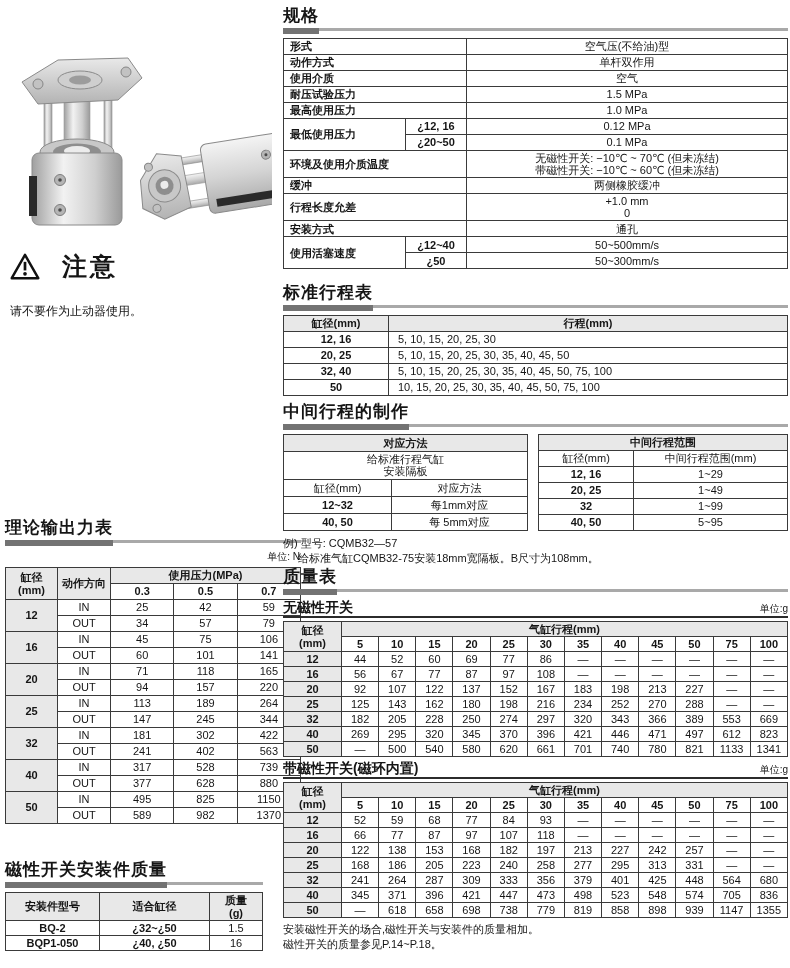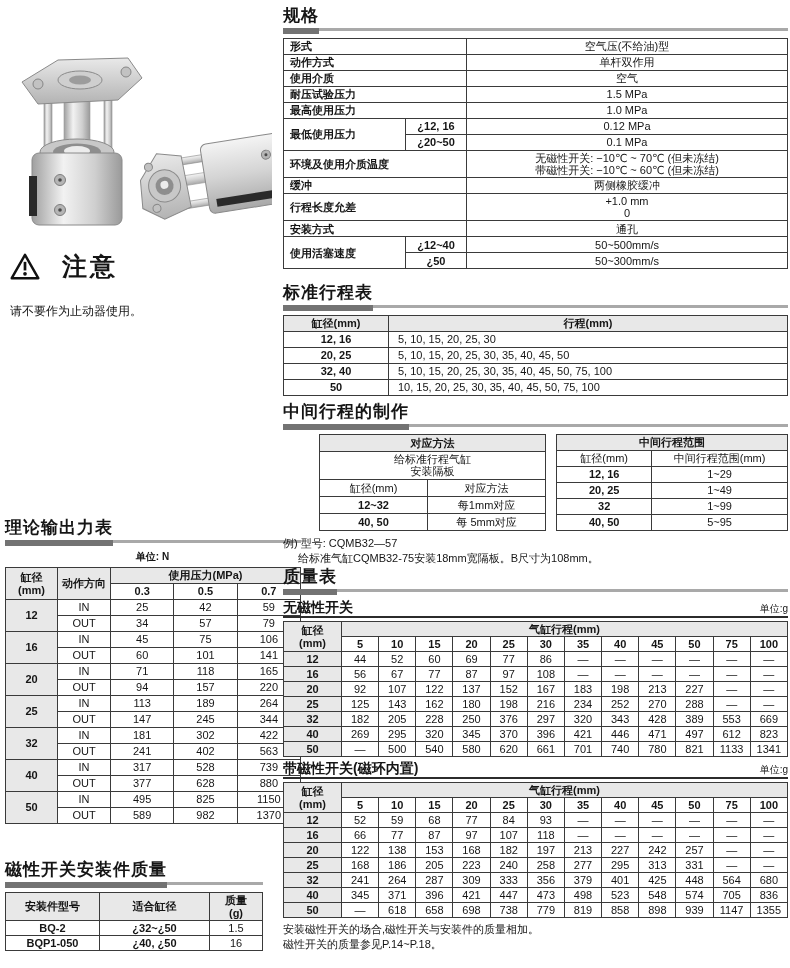--- a/index.html
+++ b/index.html
@@ -31,21 +31,21 @@
   .sec-stroke { position:absolute; top:277px; left:0; width:505px; }
   .sec-intermediate { position:absolute; top:396px; left:0; width:505px; }
   .sec-weight { position:absolute; top:561px; left:0; width:505px; }
 
   .spec-table td.lbl { text-align:left; font-weight:700; padding-left:6px; }
   .spec-table td.sub { font-weight:700; }
   .spec-table td.ml { line-height:1.1; padding:1px 3px; }
 
   .stroke-table td.strokes { text-align:left; padding-left:9px; }
 
-  .int-wrap { display:flex; gap:10px;margin-left:36px; }
+  .int-wrap { display:flex; gap:10px; }
   .int-left { width:245px; }
   .int-right { width:250px; }
   .note { font-size:11px; line-height:1.35; margin-top:5px; }
   .note .ind { padding-left:15px; }
 
   .subtitle-row { display:flex; justify-content:space-between; align-items:flex-end;
                   border-bottom:2px solid #2b2b2b; padding-bottom:1px; margin-top:3px; }
   .subtitle-row .sub-t { font-size:14px; font-weight:700; line-height:16px; }
   .unit { font-size:10px; line-height:12px; }
   .weight-table th,.weight-table td { height:15px; padding:0 1px; }
@@ -53,21 +53,21 @@
   .weight-notes { margin-top:4px; }
 
   
   .photos { position:absolute; left:0; top:0; width:272px; height:248px; }
   .caution { position:absolute; left:10px; top:250px; width:255px; }
   .caution-head { display:flex; align-items:center; gap:22px; }
   .caution-head .c-t { font-size:25px; font-weight:700; letter-spacing:3px; }
   .caution-text { font-size:12px; margin-top:20px; }
 
   .sec-force { position:absolute; left:5px; top:518px; width:296px; }
-  .unit-line { text-align:center; font-size:10px; margin:2px 1px 3px 0;font-weight:bold; }
+  .unit-line { text-align:right; font-size:10px; margin:2px 1px 3px 0; }
   .force-table th,.force-table td { padding:0 2px; }
 
   .sec-mount { position:absolute; left:5px; top:860px; width:258px; }
   .mount-table th { height:28px; }
   .mount-table td { height:15px; }
 </style>
 </head>
 <body>
 
 <div class="page">
@@ -562,25 +562,25 @@
               <td>288</td>
               <td>—</td>
               <td>—</td>
             </tr>
             <tr>
               <td class="gray bold">32</td>
               <td>182</td>
               <td>205</td>
               <td>228</td>
               <td>250</td>
-              <td>376</td>
+              <td>274</td>
               <td>297</td>
               <td>320</td>
               <td>343</td>
-              <td>428</td>
+              <td>366</td>
               <td>389</td>
               <td>553</td>
               <td>669</td>
             </tr>
             <tr>
               <td class="gray bold">40</td>
               <td>269</td>
               <td>295</td>
               <td>320</td>
               <td>345</td>

